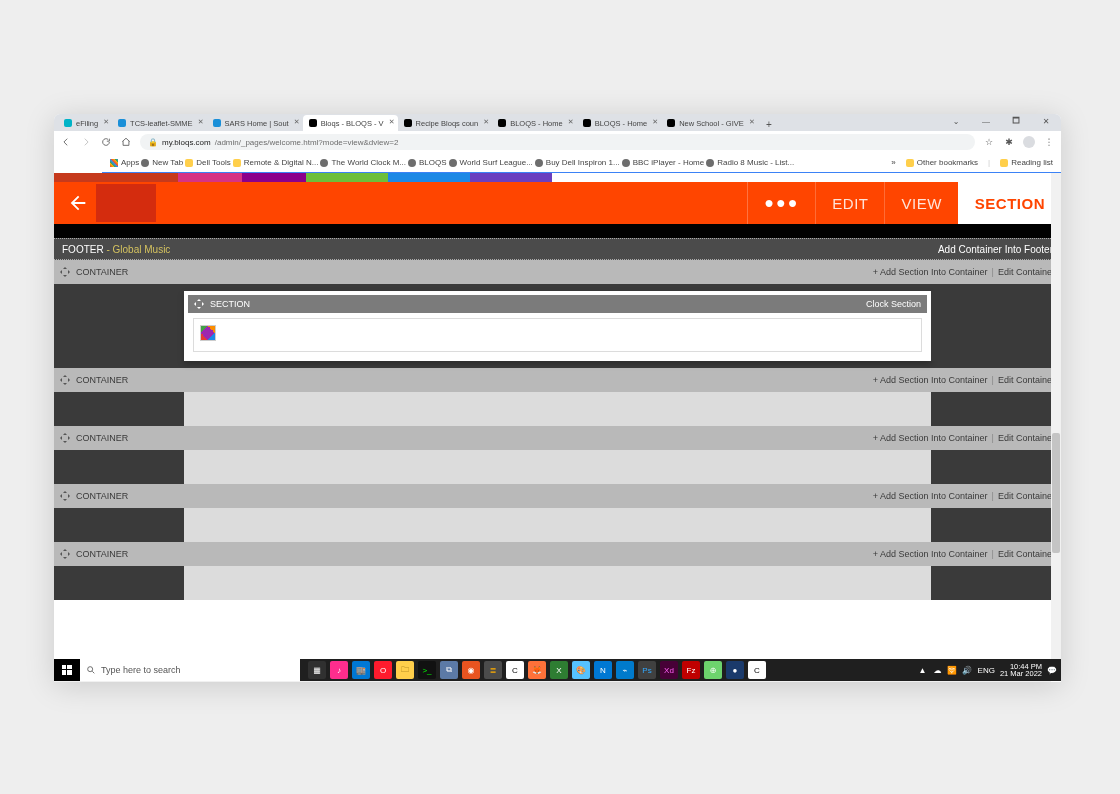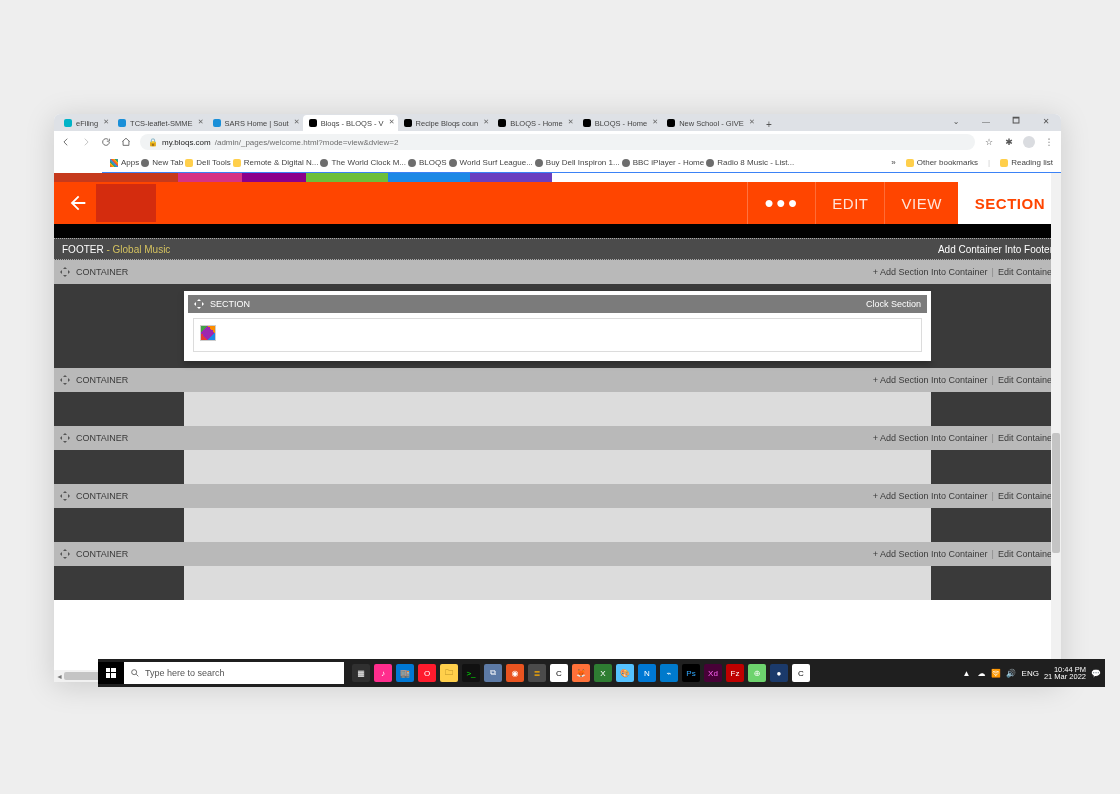--- a/index.html
+++ b/index.html
@@ -179,24 +179,24 @@
 
 .vscroll { position:absolute; right:0; top:0; bottom:12px; width:10px; background:#f1f1f1; }
 .vscroll .thumb { position:absolute; left:1px; right:1px; top:260px; height:120px; background:#c4c4c4; border-radius:2px; }
 .hscroll { position:absolute; left:0; right:10px; bottom:0; height:12px; background:#f1f1f1; display:flex; align-items:center; justify-content:space-between; padding:0 2px; font-size:7px; color:#777;}
 .hscroll .thumb { position:absolute; left:10px; right:10px; top:2px; bottom:2px; background:#c4c4c4; border-radius:2px; }
 
 
 .taskbar {
   position:absolute;
   left:54px; top:659px;
-  width:1007px; height:28px;
+  width:1007px; height:22px;
   background:#1f1f1f;
   display:flex; align-items:center;
-  color:#fff; font-size:8px;margin-left:44px;
+  color:#fff; font-size:8px;
 }
 .taskbar .start { width:26px; height:22px; background:#000; display:flex; align-items:center; justify-content:center; }
 .taskbar .start svg { width:10px; height:10px; fill:#fff; }
 .taskbar .search { width:220px; height:22px; background:#fff; color:#555; display:flex; align-items:center; padding:0 6px; gap:5px; font-size:9px; }
 .taskbar .search svg { width:10px; height:10px; stroke:#555; fill:none; stroke-width:2; }
 .ticon { width:18px; height:18px; margin:0 2px; border-radius:2px; display:flex; align-items:center; justify-content:center; font-size:8px; }
 .tray { margin-left:auto; display:flex; align-items:center; gap:5px; padding-right:4px; }
 .tray .clock { text-align:right; line-height:1; font-size:7.5px; }
 .tray-ic { width:10px; height:10px; display:flex; align-items:center; justify-content:center; }
 
@@ -539,21 +539,21 @@
       <div class="ticon" style="background: rgb(17, 17, 17); color: rgb(0, 255, 0);">&gt;_</div>
       <div class="ticon" style="background: rgb(92, 122, 166); color: rgb(255, 255, 255);">⧉</div>
       <div class="ticon" style="background: rgb(233, 84, 32); color: rgb(255, 255, 255);">◉</div>
       <div class="ticon" style="background: rgb(75, 75, 75); color: rgb(255, 174, 0);">≣</div>
       <div class="ticon" style="background: rgb(255, 255, 255); color: rgb(0, 0, 0);">C</div>
       <div class="ticon" style="background: rgb(255, 113, 57); color: rgb(255, 255, 255);">🦊</div>
       <div class="ticon" style="background: rgb(46, 125, 50); color: rgb(255, 255, 255);">X</div>
       <div class="ticon" style="background: rgb(85, 194, 255); color: rgb(255, 255, 255);">🎨</div>
       <div class="ticon" style="background: rgb(0, 120, 212); color: rgb(255, 255, 255);">N</div>
       <div class="ticon" style="background: rgb(0, 122, 204); color: rgb(255, 255, 255);">⌁</div>
-      <div class="ticon" style="background: #000000; color: rgb(49, 168, 255);">Ps</div>
+      <div class="ticon" style="background: #404040; color: rgb(49, 168, 255);">Ps</div>
       <div class="ticon" style="background: rgb(71, 1, 55); color: rgb(255, 97, 246);">Xd</div>
       <div class="ticon" style="background: rgb(191, 0, 0); color: rgb(255, 255, 255);">Fz</div>
       <div class="ticon" style="background: rgb(109, 211, 109); color: rgb(255, 255, 255);">⊕</div>
       <div class="ticon" style="background: rgb(27, 58, 107); color: rgb(255, 255, 255);">●</div>
       <div class="ticon" style="background: rgb(255, 255, 255); color: rgb(0, 0, 0);">C</div>
     </div>
   <div class="tray">
     <div id="trayicons" style="display:flex;gap:5px">
         <span class="tray-ic">▲</span>
         <span class="tray-ic">☁</span>

